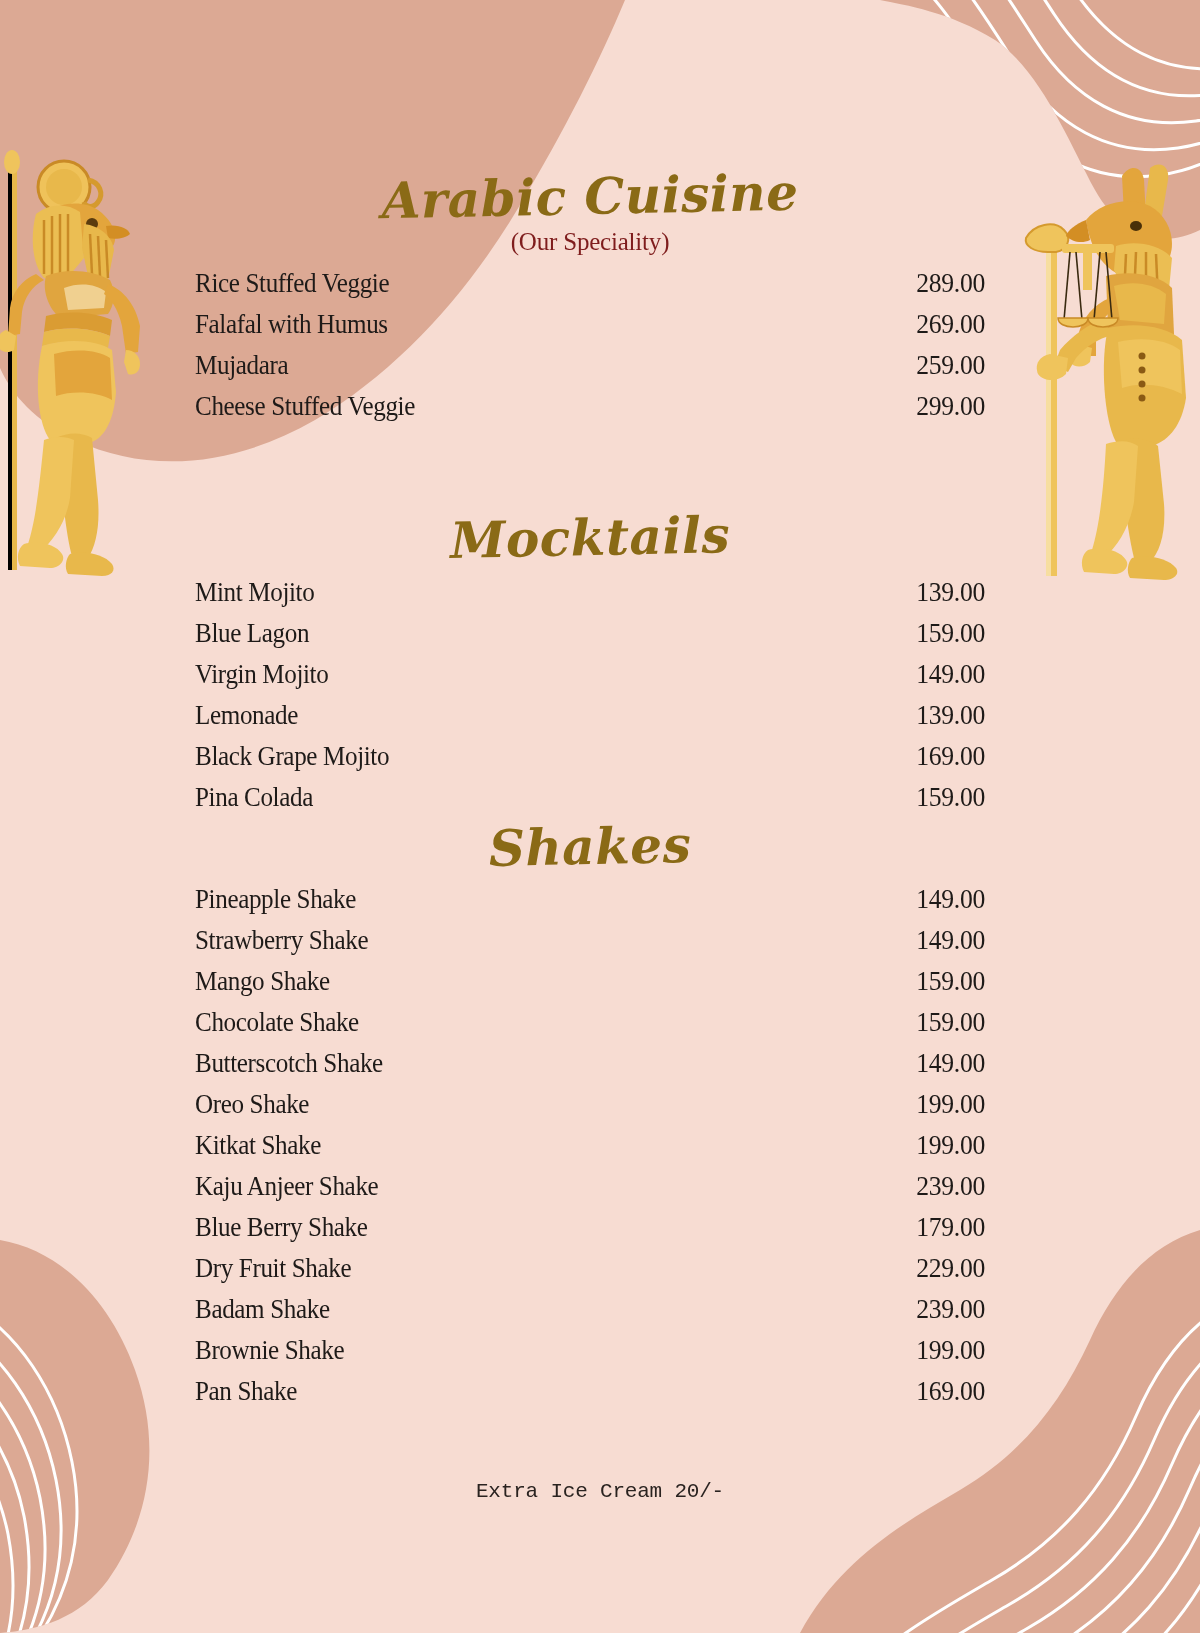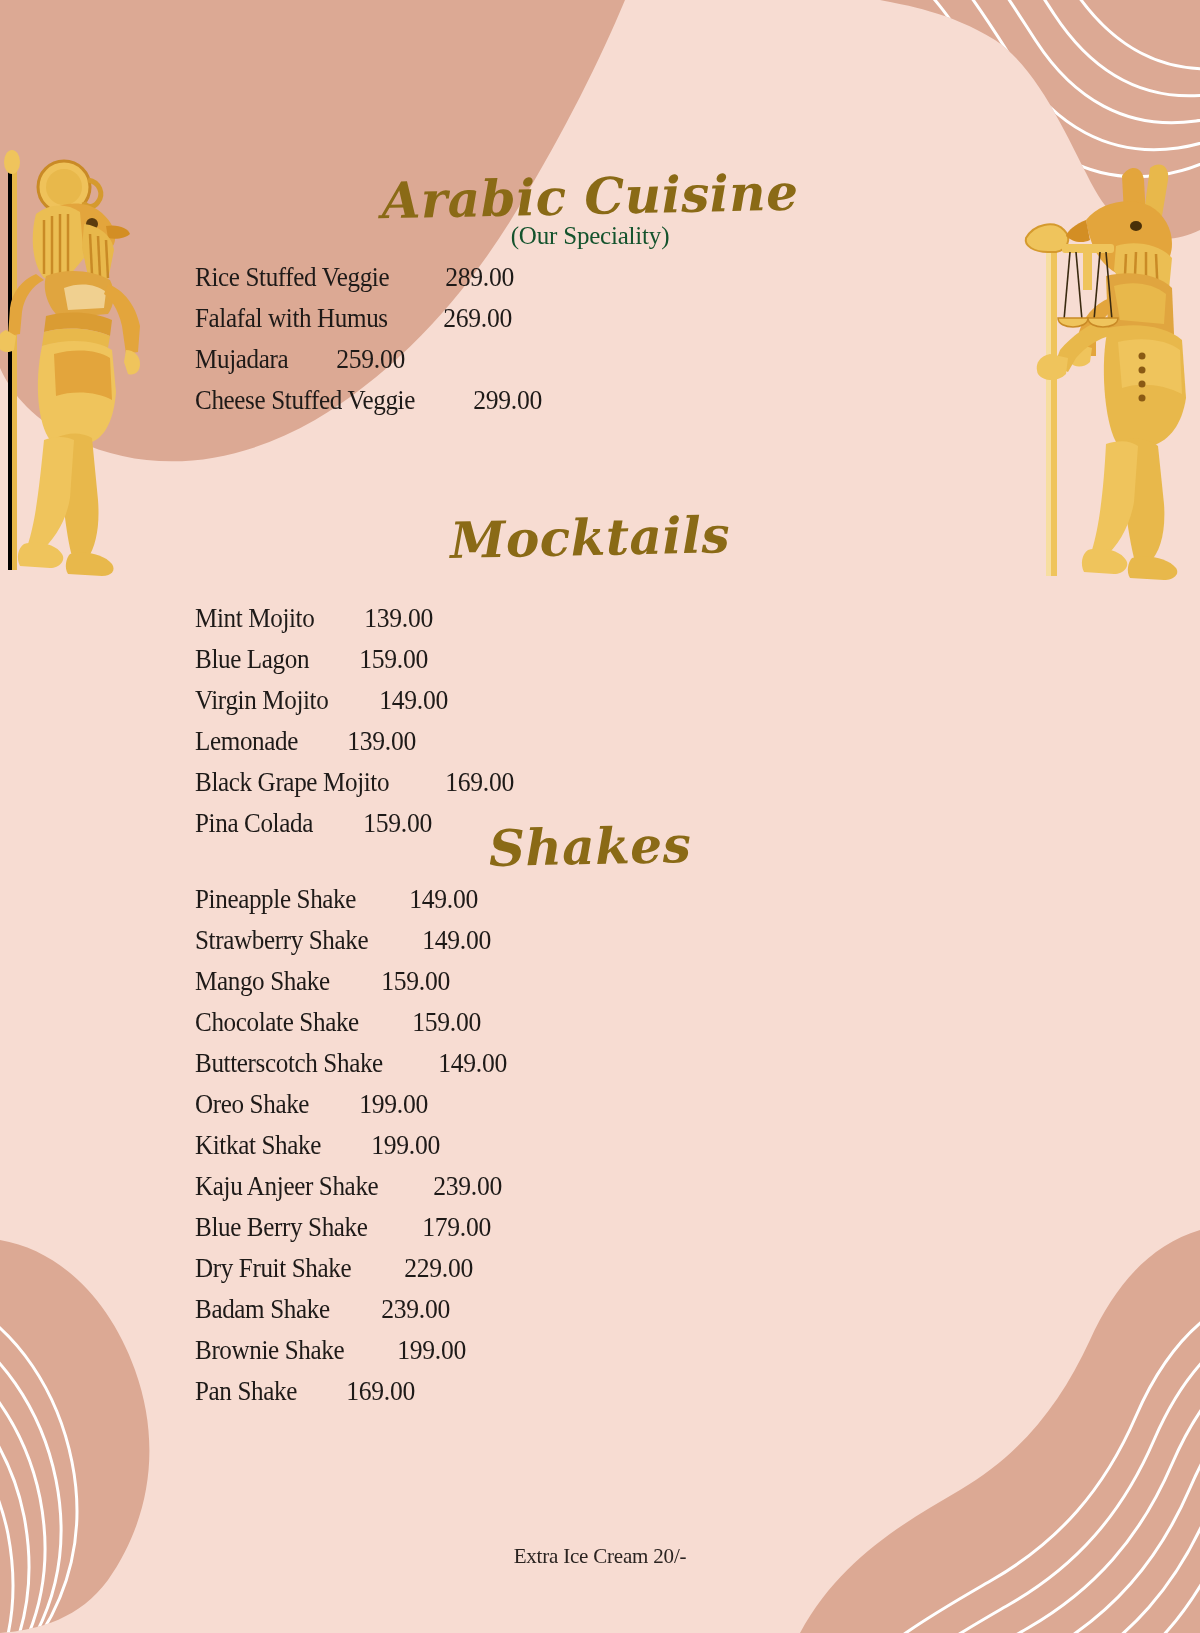--- a/index.html
+++ b/index.html
@@ -64,34 +64,35 @@
     font-style: italic;
     font-weight: 700;
     font-size: 50px;
     line-height: 1.0;
     letter-spacing: 0.5px;
     white-space: nowrap;
     transform: rotate(-1.2deg);
   }
   .section-subheading {
     text-align: center;
-    color: #14532d;
+    color: #7f1d1d;
     font-family: "Liberation Serif", serif;
     font-size: 25px;
     line-height: 1.1;
+    margin-top: 6px;
     letter-spacing: -0.2px;
   }
 
   .items {
     margin-top: 12px;
   }
   .item-row {
     display: flex;
     align-items: baseline;
-    justify-content: flex-start;
+    justify-content: space-between;
     height: 41px;
   }
   .item-name {
     color: #1E1A18;
     font-family: "Liberation Serif", serif;
     font-size: 27px;
     letter-spacing: -0.4px;
     white-space: nowrap;
     transform: scaleX(0.93);
     transform-origin: left center;
@@ -104,25 +105,25 @@
     white-space: nowrap;
     text-align: right;
     min-width: 110px;
     transform: scaleX(0.95);
     transform-origin: right center;
   }
 
   #footer-note {
     position: absolute;
     left: 0;
-    top: 1544px;
+    top: 1480px;
     width: 1200px;
     text-align: center;
     color: #2A2320;
-    font-family: Liberation Serif, serif;
+    font-family: Liberation Mono, monospace;
     font-size: 21px;
     letter-spacing: -0.2px;
   }
 </style>
 </head>
 <body>
 
 <div id="page">
 
   <svg id="decor" viewBox="0 0 1200 1633" preserveAspectRatio="none">
@@ -328,21 +329,21 @@
         </div>
         <div class="item-row">
           <span class="item-name">Cheese Stuffed Veggie</span>
           <span class="item-price">299.00</span>
         </div>
       </div>
     </div>
 
     <div class="section" id="section-mocktails" style="top:513px;">
       <div class="section-heading">Mocktails</div>
-      <div class="items" style="margin-top:40px;">
+      <div class="items" style="margin-top:14px;">
         <div class="item-row">
           <span class="item-name">Mint Mojito</span>
           <span class="item-price">139.00</span>
         </div>
         <div class="item-row">
           <span class="item-name">Blue Lagon</span>
           <span class="item-price">159.00</span>
         </div>
         <div class="item-row">
           <span class="item-name">Virgin Mojito</span>

